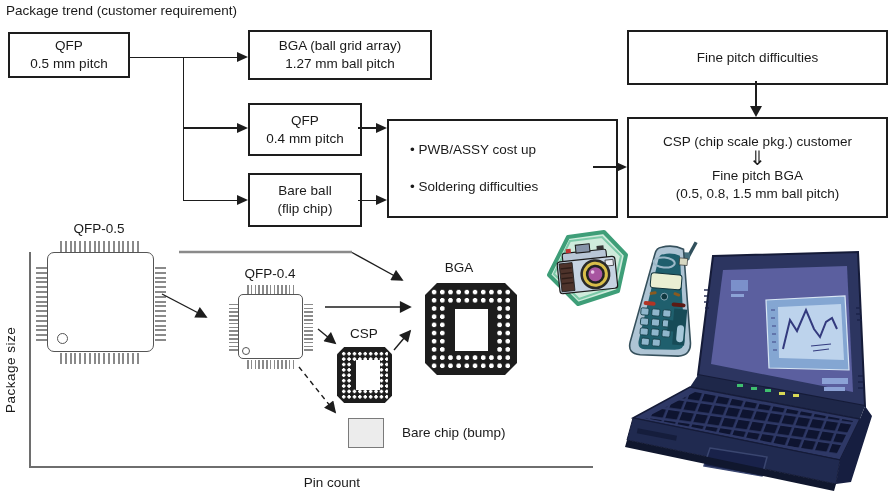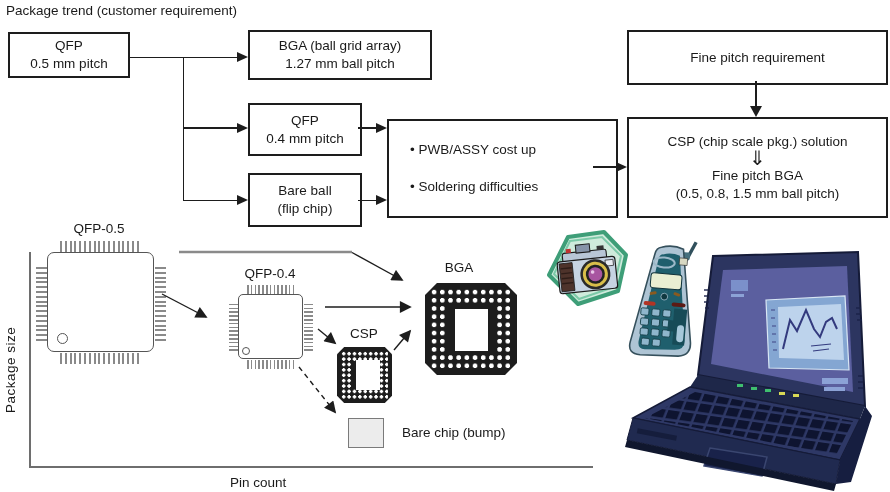--- a/index.html
+++ b/index.html
@@ -25,21 +25,21 @@
   .tri-d{position:absolute;width:0;height:0;border-left:6px solid transparent;
          border-right:6px solid transparent;border-top:11px solid #1d1d1d;}
   
   .axis{position:absolute;background:#6e6e6e;}
   .ylabel{
     position:absolute;left:0px;top:272px;height:196px;width:20px;
     display:flex;align-items:center;justify-content:center;
     writing-mode:vertical-rl;transform:rotate(180deg);
     font-size:13.5px;letter-spacing:0.5px;
   }
-  .xlabel{position:absolute;left:230px;top:475px;width:130px;text-align:left;font-size:13.5px;}
+  .xlabel{position:absolute;left:230px;top:475px;width:130px;text-align:right;font-size:13.5px;}
   .chip-label{position:absolute;font-size:13.5px;text-align:center;}
   
   .qfp{position:absolute;}
   .qfp .body{position:absolute;background:#fff;border:1.6px solid #555;}
   .qfp .dot{position:absolute;border-radius:50%;background:#fff;}
   .qfp .p{position:absolute;}
   .qfp-lg{width:130px;height:125px;}
   .qfp-lg .body{left:11px;top:12px;width:105px;height:98px;border-radius:7px;}
   .qfp-lg .pt{left:24px;right:24px;top:1px;height:11px;
       background:repeating-linear-gradient(90deg,#8a8a8a 0 2px,transparent 2px 4.8px);}
@@ -111,25 +111,25 @@
     <span>Bare ball</span>
     <span>(flip chip)</span>
   </div>
 
   <div class="fbox issues" style="left:387px;top:119px;width:206px;height:95px;">
     <span>• PWB/ASSY cost up</span>
     <span>• Soldering difficulties</span>
   </div>
 
   <div class="fbox" style="left:627px;top:30px;width:257px;height:51px;">
-    <span>Fine pitch requirement</span>
+    <span>Fine pitch difficulties</span>
   </div>
 
   <div class="fbox" style="left:627px;top:117px;width:257px;height:97px;">
-    <span>CSP (chip scale pkg.) solution</span>
+    <span>CSP (chip scale pkg.) customer</span>
     <span class="bigarrow">⇓</span>
     <span>Fine pitch BGA</span>
     <span>(0.5, 0.8, 1.5 mm ball pitch)</span>
   </div>
 
   <div class="hline" style="left:129px;top:56.5px;width:108px;"></div>
   <div class="tri-r" style="left:237px;top:52px;"></div>
   <div class="vline" style="left:182.5px;top:56.5px;height:144px;"></div>
   <div class="hline" style="left:183px;top:127px;width:54px;"></div>
   <div class="tri-r" style="left:237px;top:122.5px;"></div>

